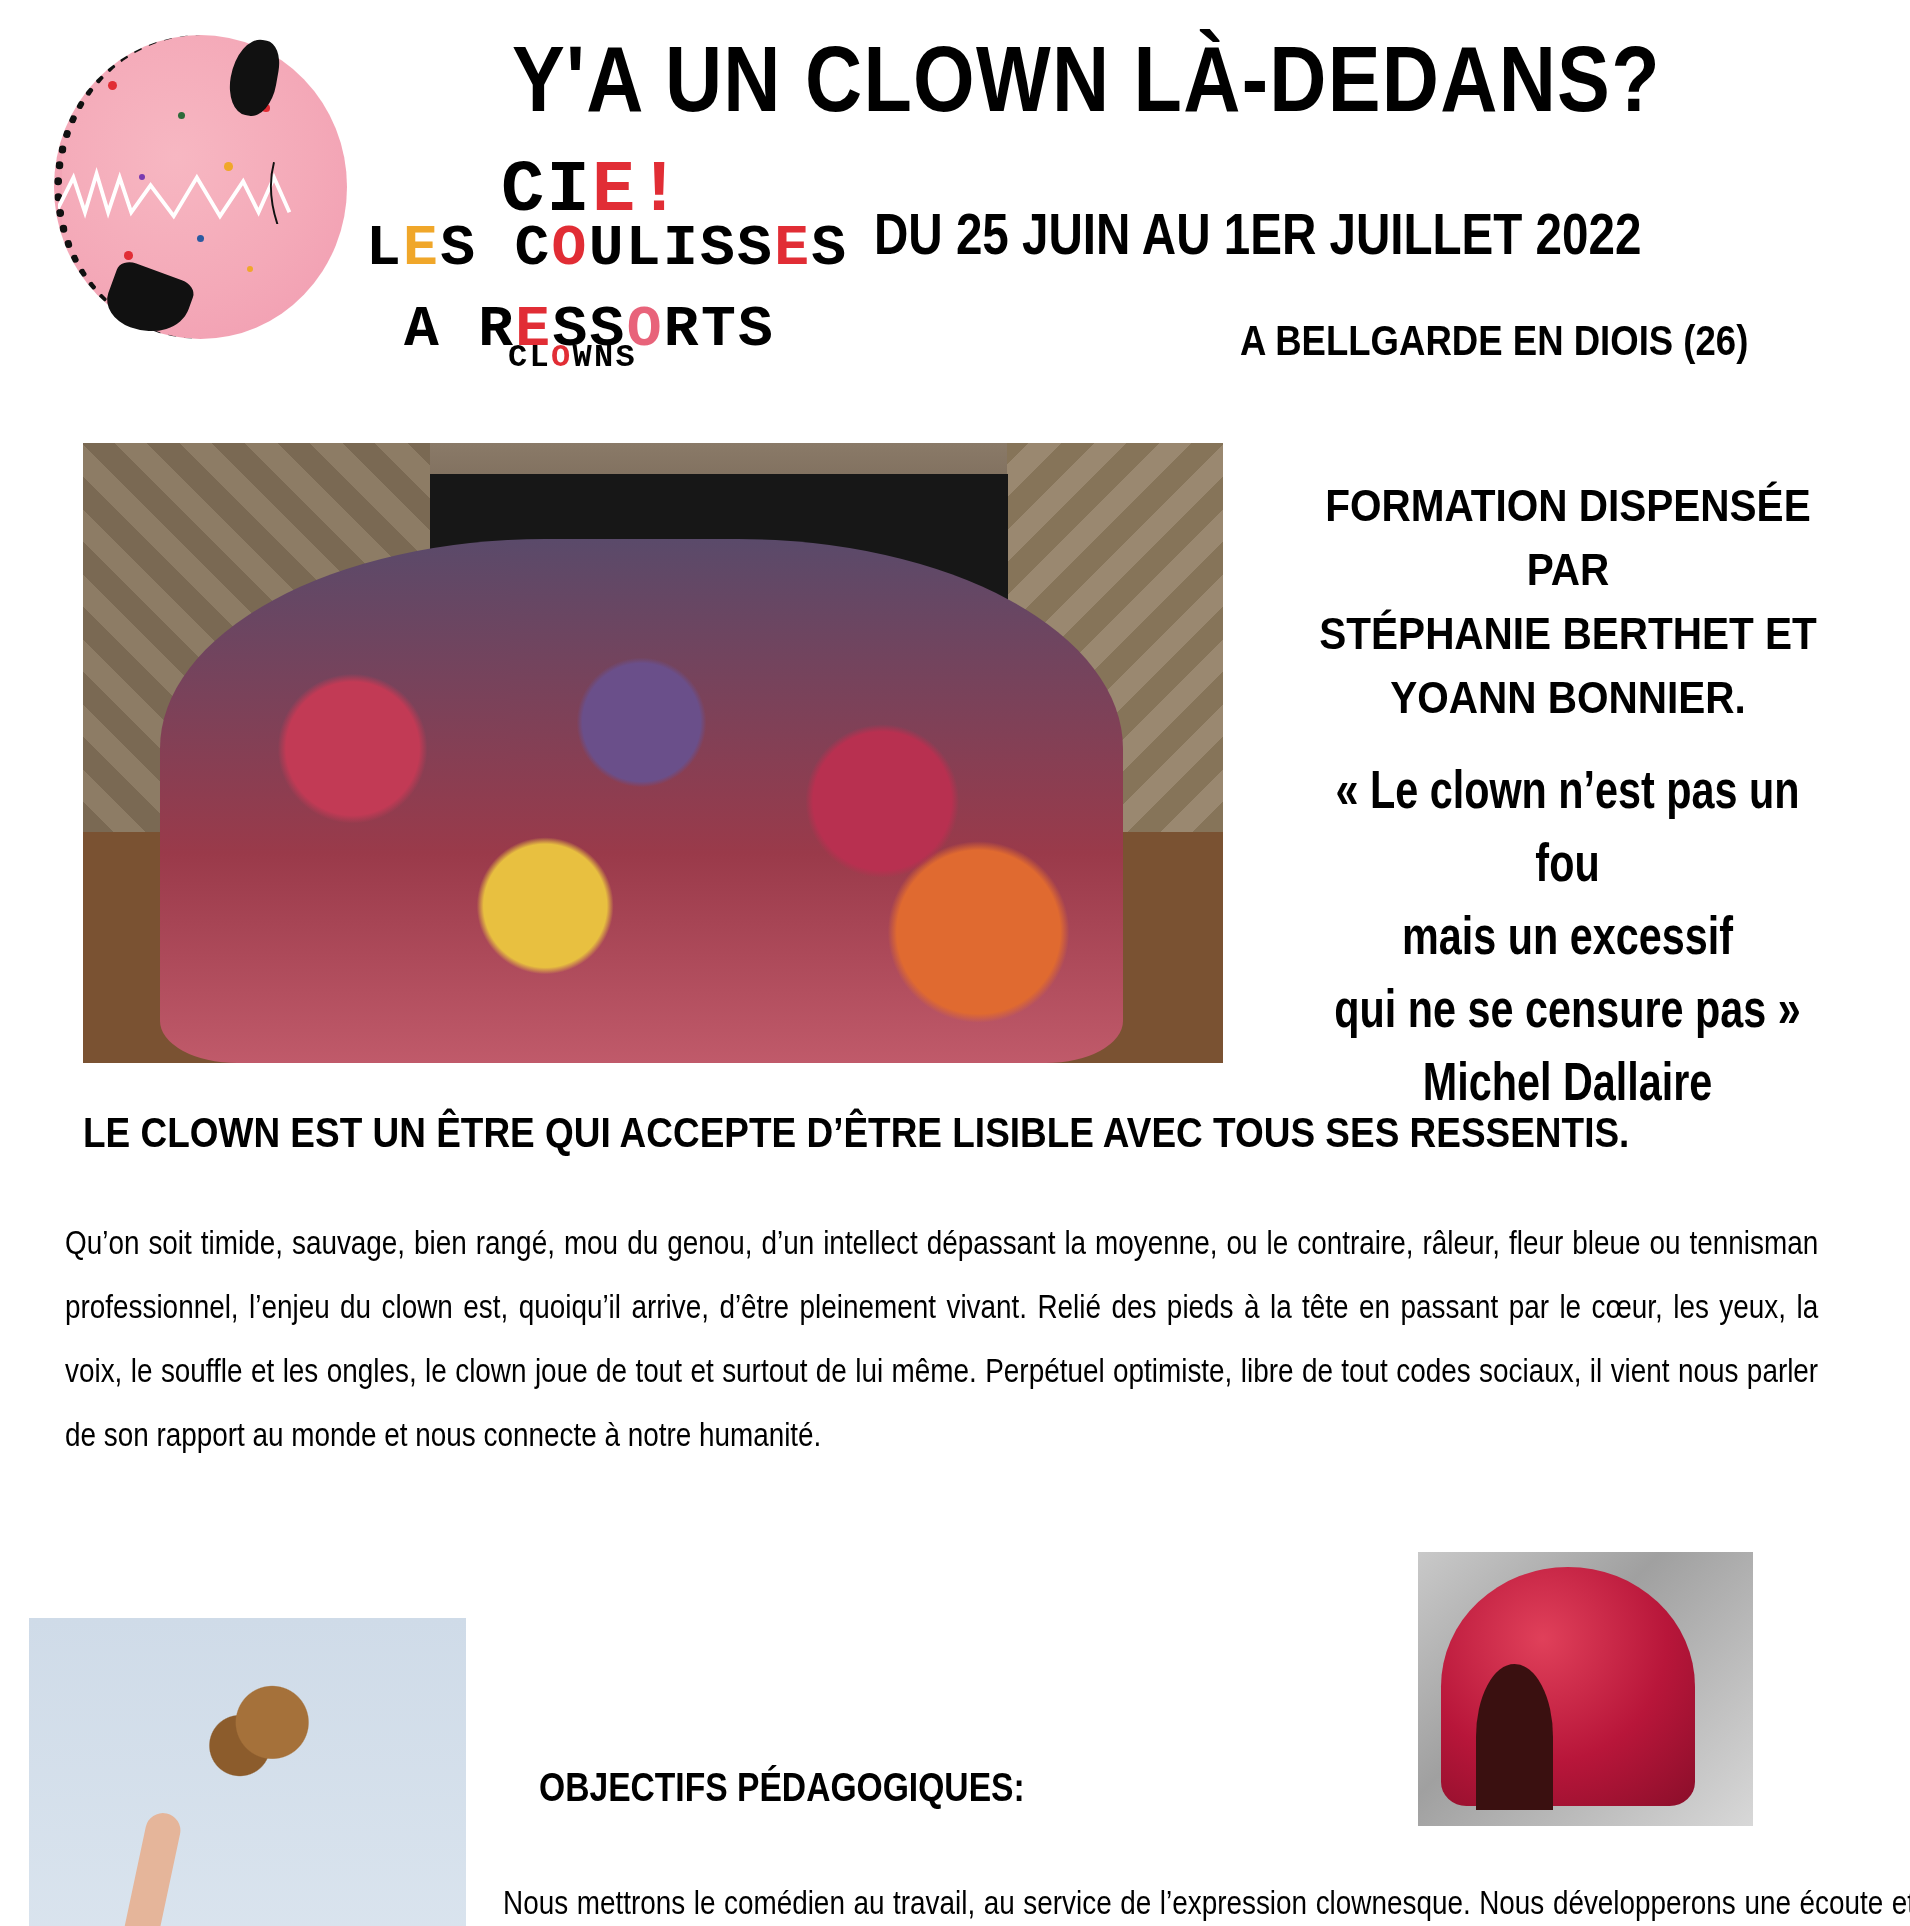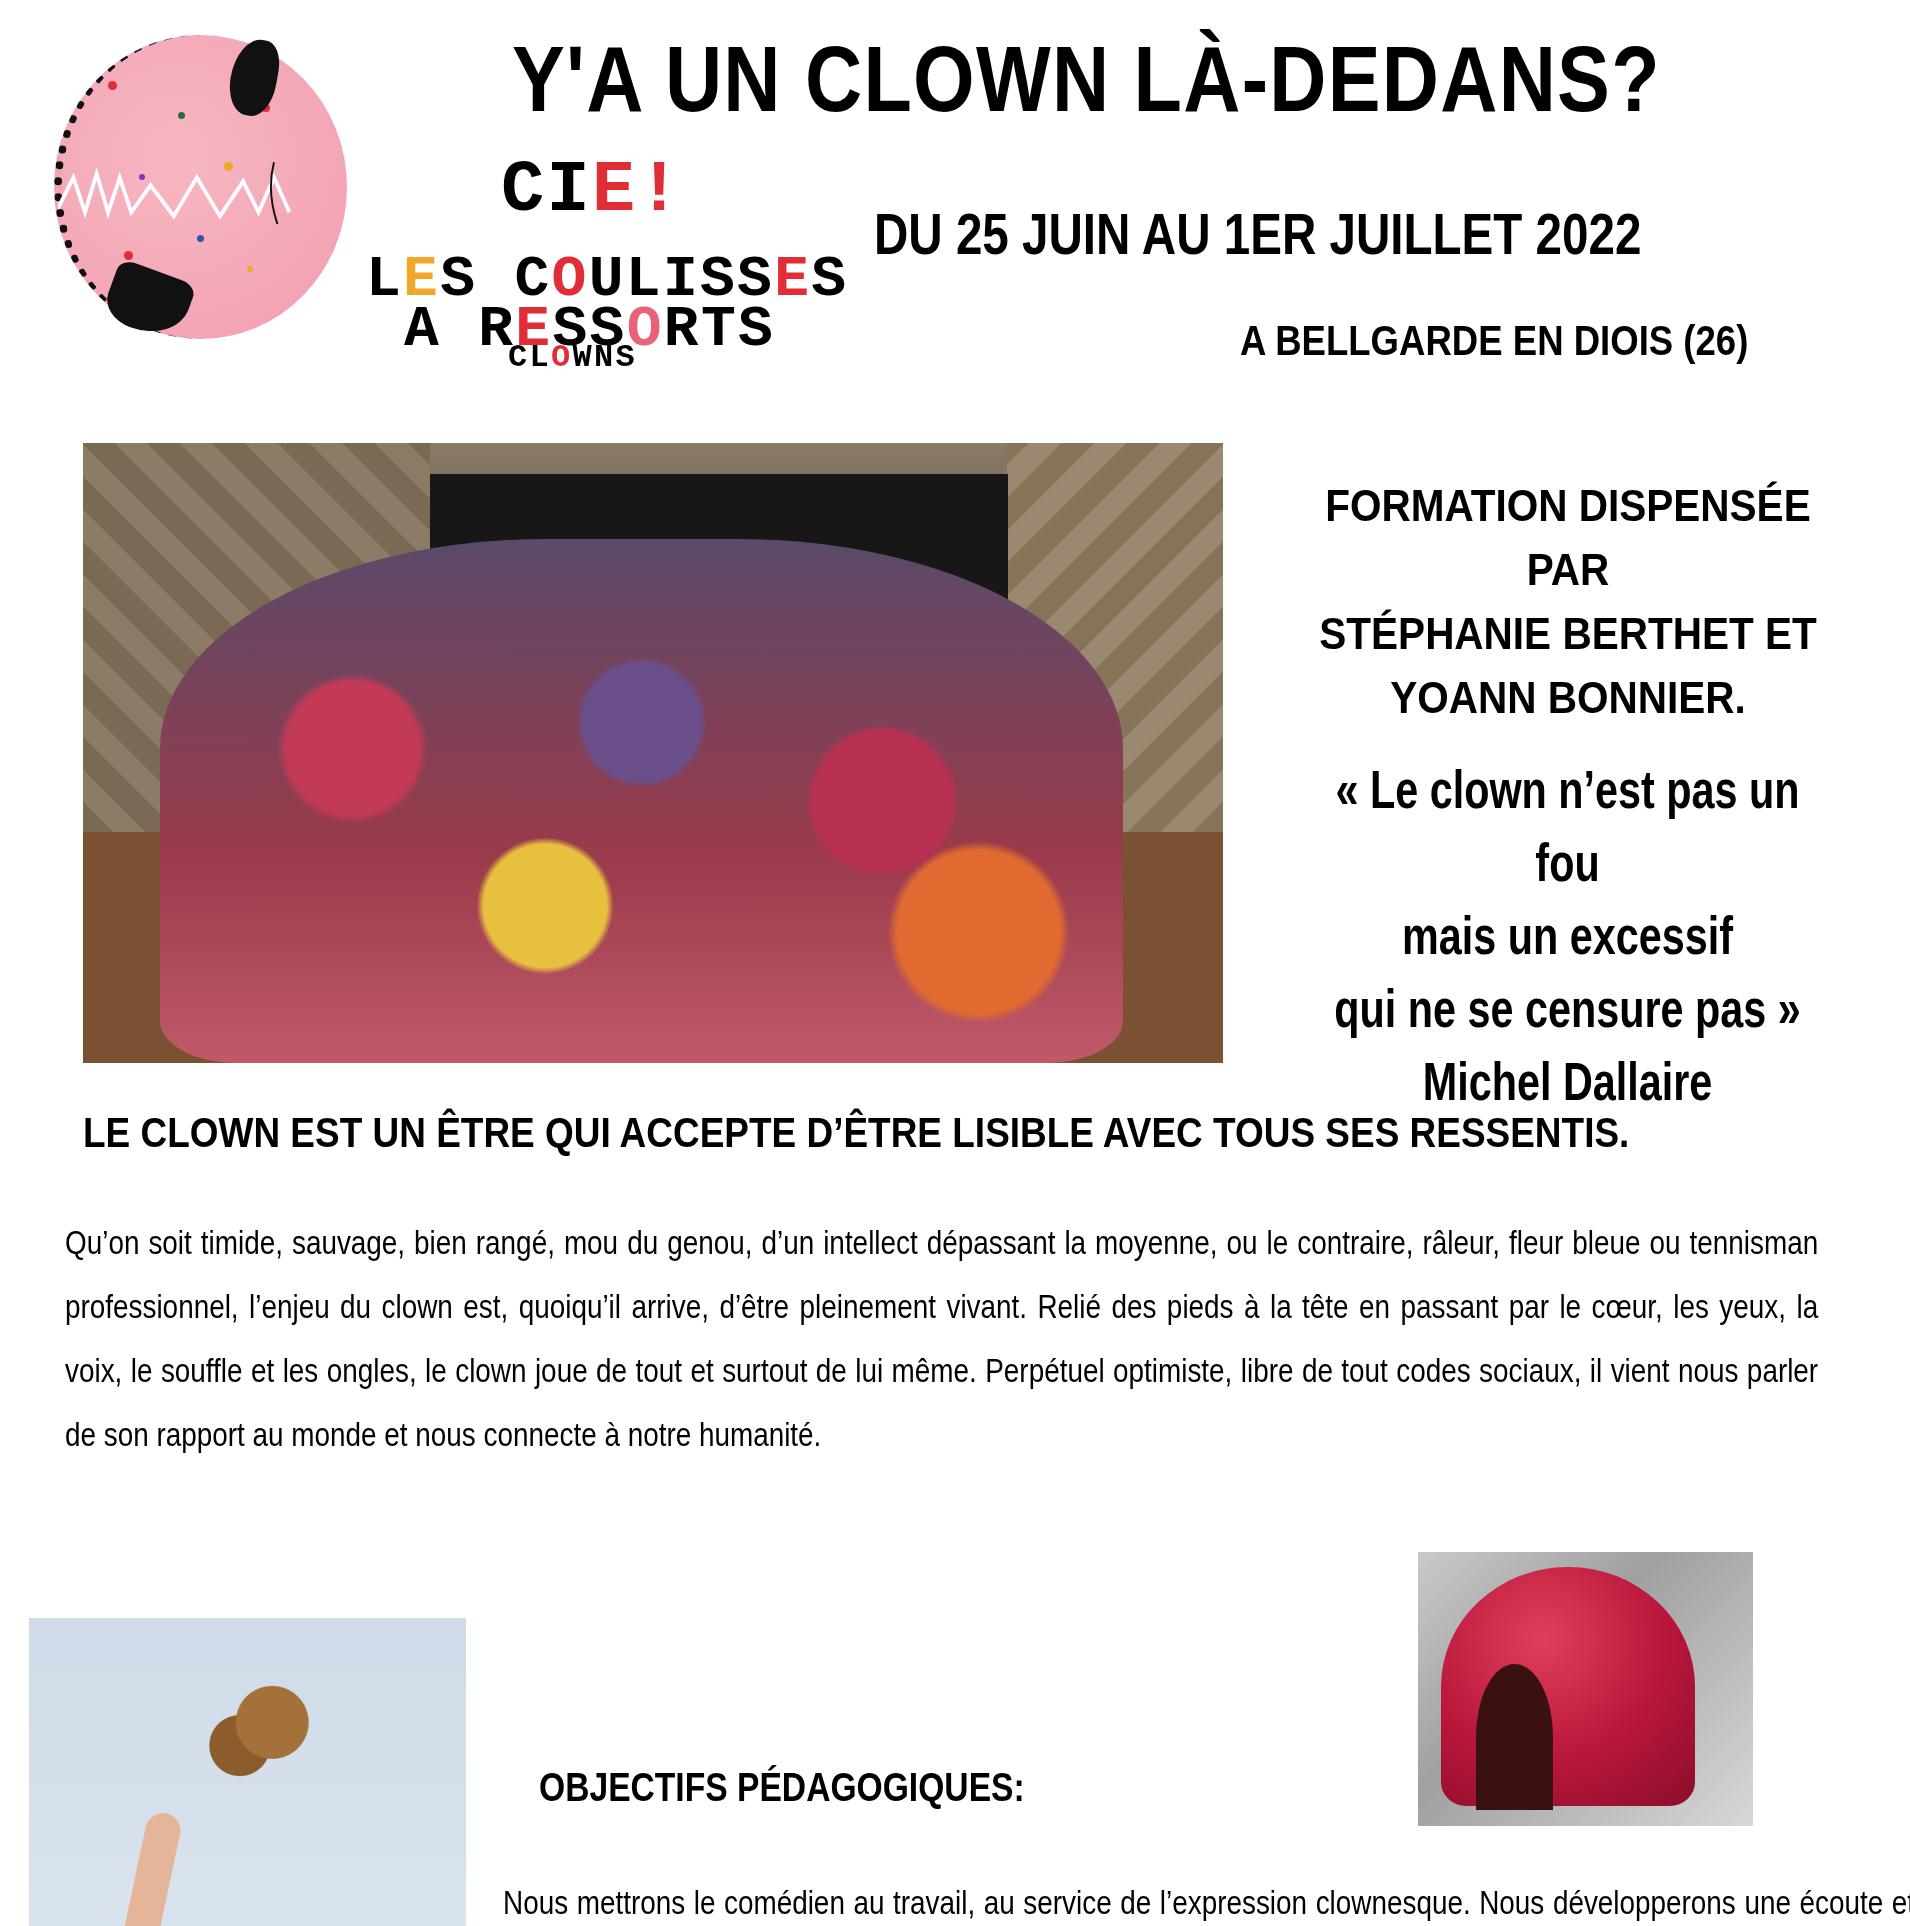--- a/index.html
+++ b/index.html
@@ -10,21 +10,21 @@
   #logo-circle { left: 54px; top: 35px; width: 293px; width: 285px; height: 304px; border-radius: 50%;
     background: radial-gradient(circle at 40% 40%, #f7b7c2 0%, #f4a9b8 55%, #f19bb0 100%);
     border-left: 8.5px dotted #111; overflow: hidden; }
   .speck { position: absolute; border-radius: 50%; }
   #logo-ear { left: 231px; top: 39px; width: 42px; width: 46px; height: 77px; background: #111; border-radius: 60% 40% 50% 50%; transform: rotate(10deg); }
   #logo-mouth { left: 108px; top: 270px; width: 81px; height: 62px; background: #111; border-radius: 20% 20% 60% 40%; transform: rotate(20deg); }
   #logo-zig { left: 58px; top: 162px; width: 270px; height: 62px; }
 
   .typewriter { font-family: "Liberation Mono", monospace; font-weight: bold; letter-spacing: 2.3px; }
   #cie { left: 501px; top: 150px; font-size: 72px; }
-  #company-1 { left: 366px; top: 216px; font-size: 58px; margin-top: 31px; }
+  #company-1 { left: 366px; top: 216px; font-size: 58px; }
   #company-2 { left: 404px; top: 277px; font-size: 58px; margin-top: 20px; }
   #company-3 { left: 508px; top: 339px; font-size: 32px; }
   .red { color: #e12d35; } .yellow { color: #f0a72a; } .pink { color: #e8637a; }
 
   .grunge { font-family: "Liberation Sans", sans-serif; font-weight: 900; transform-origin: left top; }
   #title { left: 512px; top: 27px; font-size: 92px; transform: scaleX(0.86); letter-spacing: 1.5px; }
   #dates { left: 874px; top: 200px; font-size: 58px; transform: scaleX(0.82); }
   #location { left: 1240px; top: 316px; font-size: 43px; transform: scaleX(0.85); }
 
   

